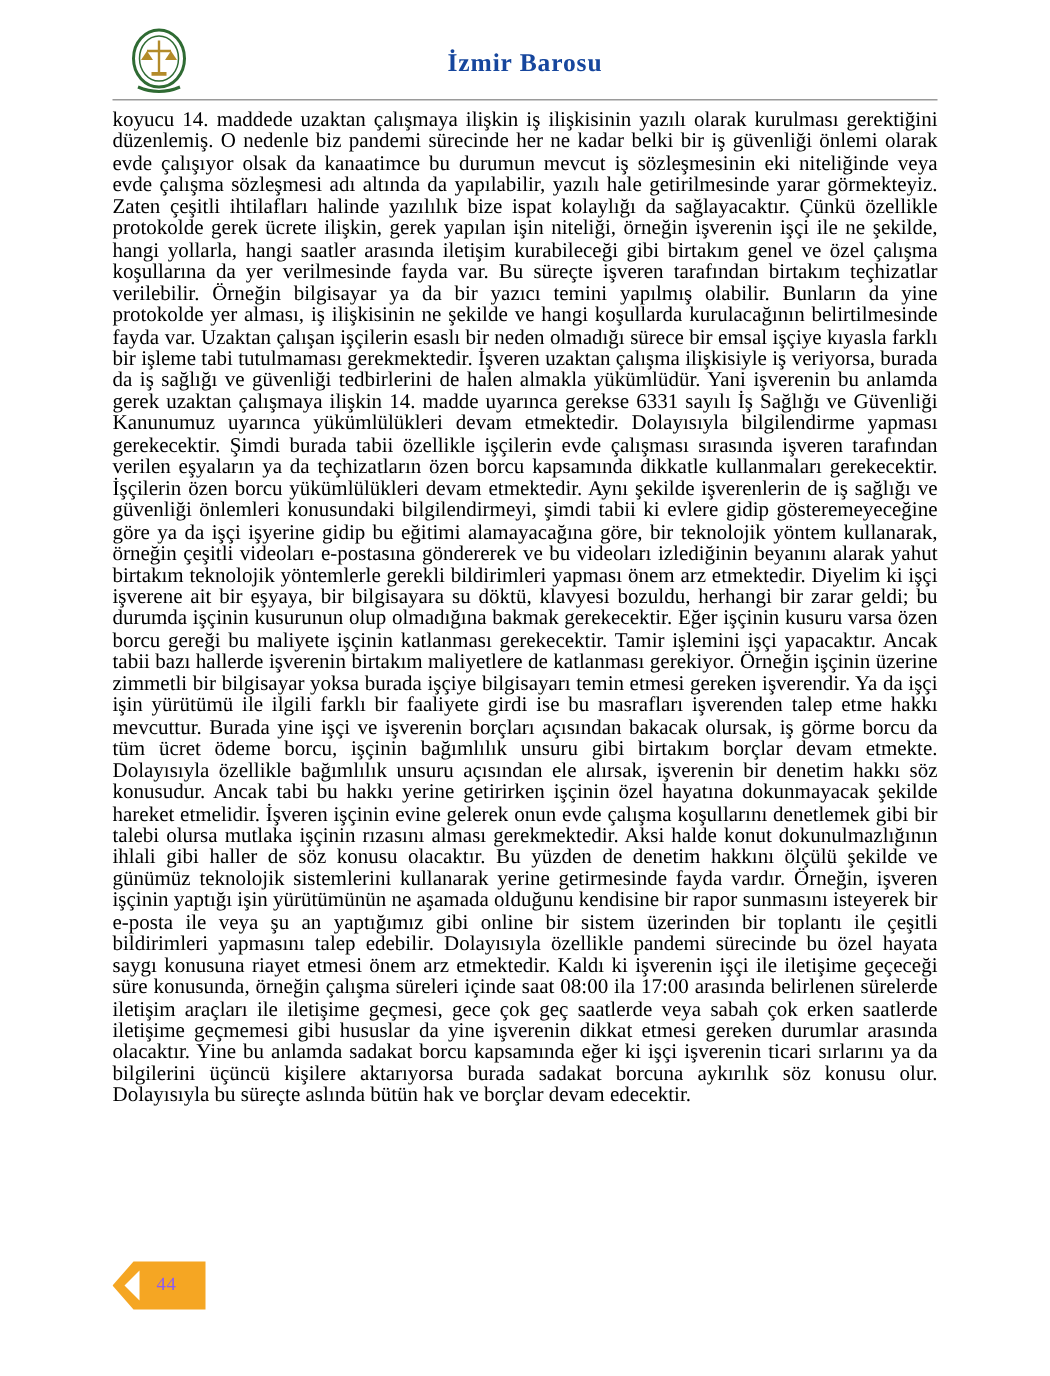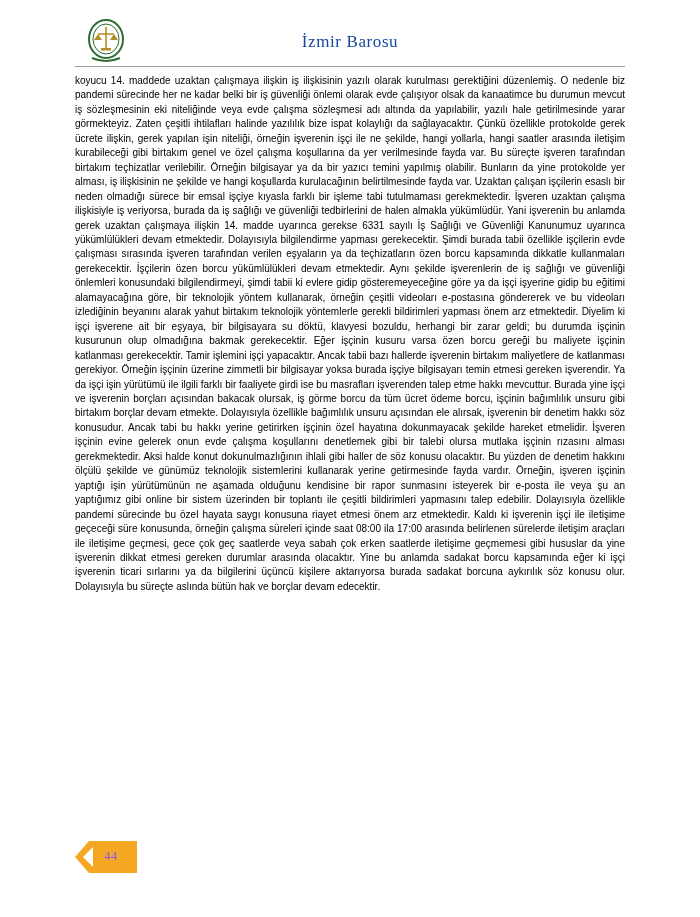--- a/index.html
+++ b/index.html
@@ -40,41 +40,41 @@
   .header-title {
     position: absolute;
     left: 0;
     top: 14px;
     width: 700px;
     text-align: center;
     font-family: "Liberation Serif", serif;
     font-size: 17px;
     letter-spacing: 0.6px;
     color: #16469d;
-    font-weight: normal;
+    font-weight: bold;
   }
   .header-rule {
     position: absolute;
     left: 75px;
     top: 66px;
     width: 550px;
     height: 1px;
     background: #9a9a9a;
   }
   
   .content {
     position: absolute;
     left: 75px;
     top: 74px;
     width: 550px;
   }
   .content p {
     margin: 0;
-    font-family: Liberation Sans, sans-serif;
-    font-size: 10px;
+    font-family: Liberation Serif, serif;
+    font-size: 14px;
     line-height: 14.45px;
     text-align: justify;
     text-justify: inter-word;
     color: #000000;
     hyphens: manual;
   }
   .content p.indent {
     text-indent: 0;
   }
   

